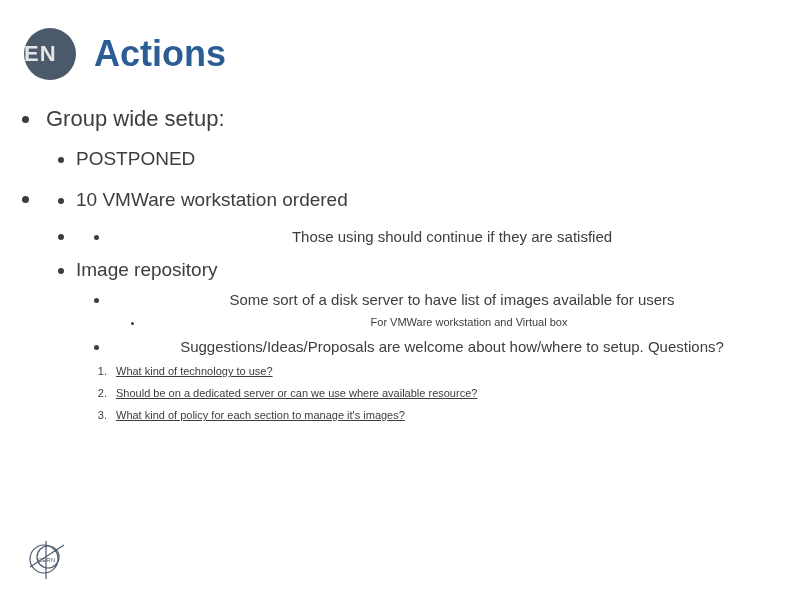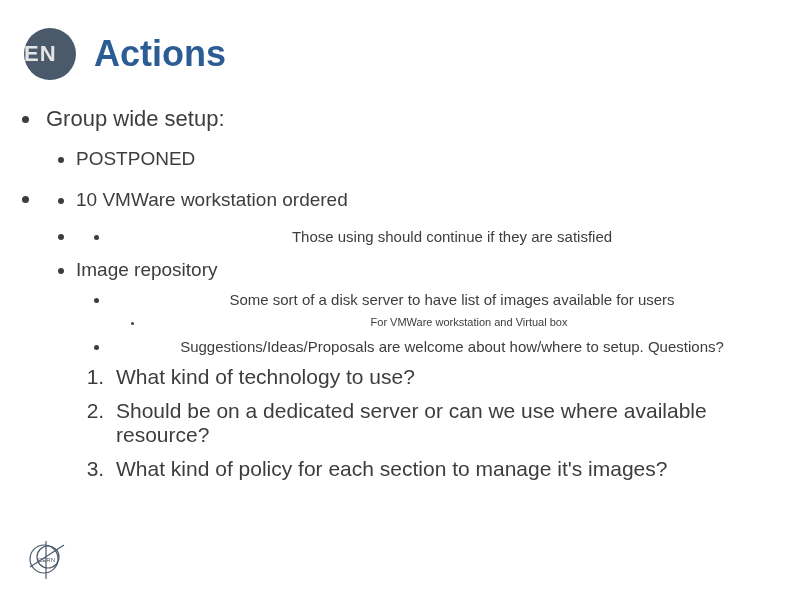--- a/index.html
+++ b/index.html
@@ -43,21 +43,21 @@
   ul.l1 { list-style: disc; padding-left: 12px; }
   ul.l1 > li { font-size: 22px; margin-bottom: 14px; color:#3d3d3d; }
   ul.l1 > li > .txt { padding-left: 4px; }
   ul.l2 { list-style: disc; padding-left: 34px; margin-top: 16px; }
   ul.l2 > li { font-size: 19px; margin-bottom: 14px; color:#3d3d3d; }
   ul.l3 { list-style: disc; padding-left: 34px; margin-top: 10px; text-align: center; }
   ul.l3 > li { font-size: 15px; margin-bottom: 10px; color:#3d3d3d; }
   ul.l4 { list-style: disc; padding-left: 34px; margin-top: 8px; }
   ul.l4 > li { font-size: 11px; margin-bottom: 8px; color:#3d3d3d; }
   ol.l3o { list-style: decimal; padding-left: 34px; margin-top: 8px; }
-  ol.l3o > li { font-size: 21px; margin-bottom: 10px; padding-left: 6px; color:#3d3d3d; }
+  ol.l3o > li { font-size: 11px; margin-bottom: 10px; padding-left: 6px; color:#3d3d3d;text-decoration:underline; }
   .footer {
     position: absolute;
     left: 24px;
     bottom: 14px;
     display: flex;
     align-items: center;
     gap: 18px;
   }
   .cern-logo {
     width: 44px;

